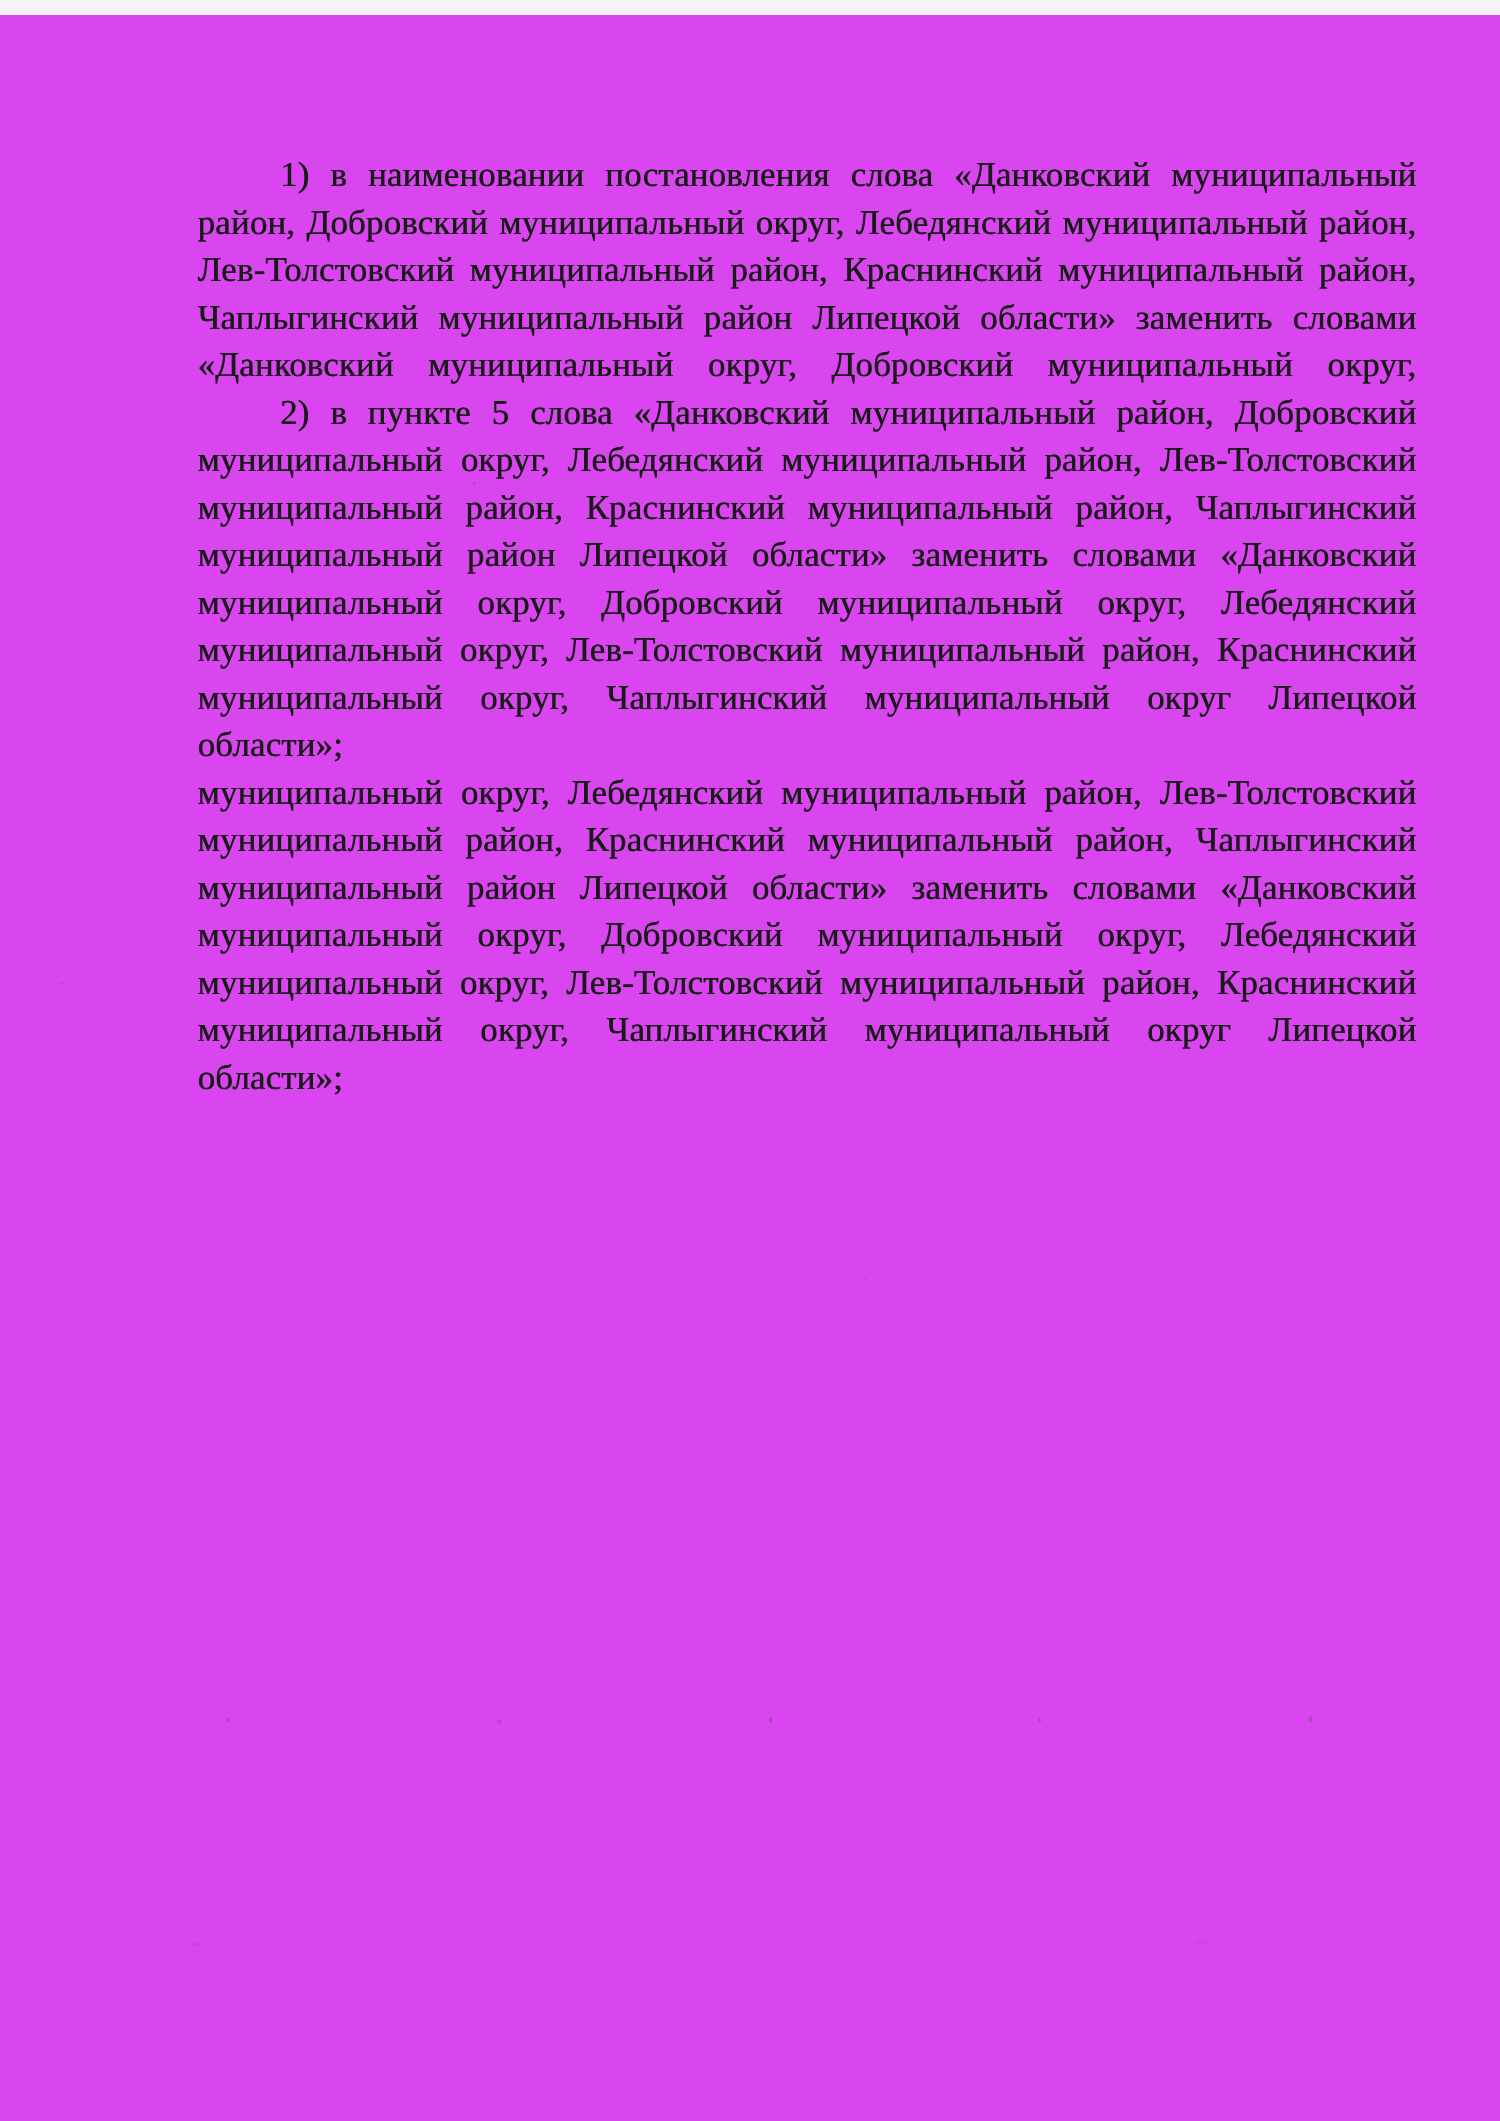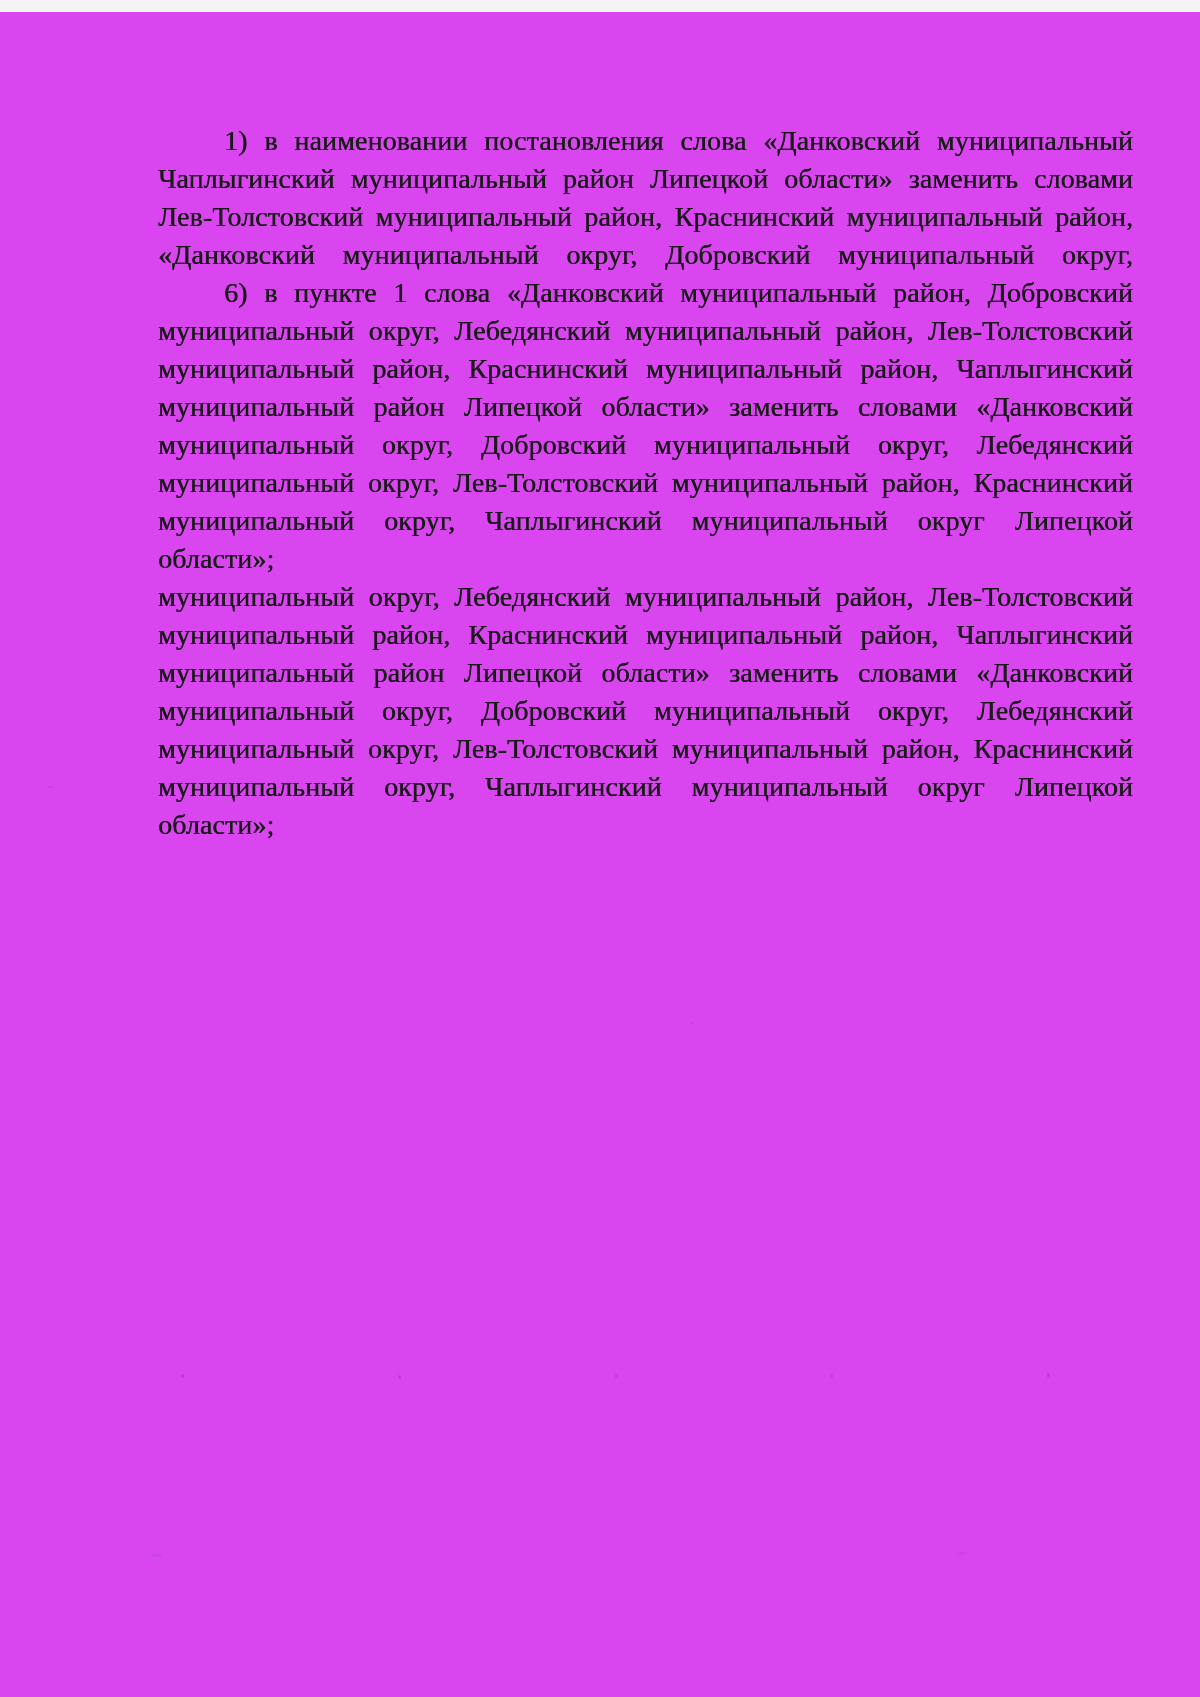--- a/index.html
+++ b/index.html
@@ -54,26 +54,27 @@
     border-radius: 50%;
   }
 </style>
 </head>
 <body>
 
 <div class="page" style="background: #d946ef; margin-top: 12px;">
   <div class="text-block" id="text-block" style="color: rgb(26, 26, 26);">
       <div class="paragraph">
         <div class="line first">1) в наименовании постановления слова «Данковский муниципальный</div>
+        <div class="line">район, Добровский муниципальный округ, Лебедянский муниципальный район,</div>
+        <div class="line">Лев-Толстовский муниципальный район, Краснинский муниципальный район,</div>
         <div class="line">Чаплыгинский муниципальный район Липецкой области» заменить словами</div>
-        <div class="line">Лев-Толстовский муниципальный район, Краснинский муниципальный район,</div>
         <div class="line">«Данковский муниципальный округ, Добровский муниципальный округ,</div>
       </div>
       <div class="paragraph">
-        <div class="line first">6) в пункте 1 слова «Данковский муниципальный район, Добровский</div>
+        <div class="line first">2) в пункте 5 слова «Данковский муниципальный район, Добровский</div>
         <div class="line">муниципальный округ, Лебедянский муниципальный район, Лев-Толстовский</div>
         <div class="line">муниципальный район, Краснинский муниципальный район, Чаплыгинский</div>
         <div class="line">муниципальный район Липецкой области» заменить словами «Данковский</div>
         <div class="line">муниципальный округ, Добровский муниципальный округ, Лебедянский</div>
         <div class="line">муниципальный округ, Лев-Толстовский муниципальный район, Краснинский</div>
         <div class="line">муниципальный округ, Чаплыгинский муниципальный округ Липецкой</div>
         <div class="line last">области»;</div>
       </div>
       <div class="paragraph">
         <div class="line">муниципальный округ, Лебедянский муниципальный район, Лев-Толстовский</div>

